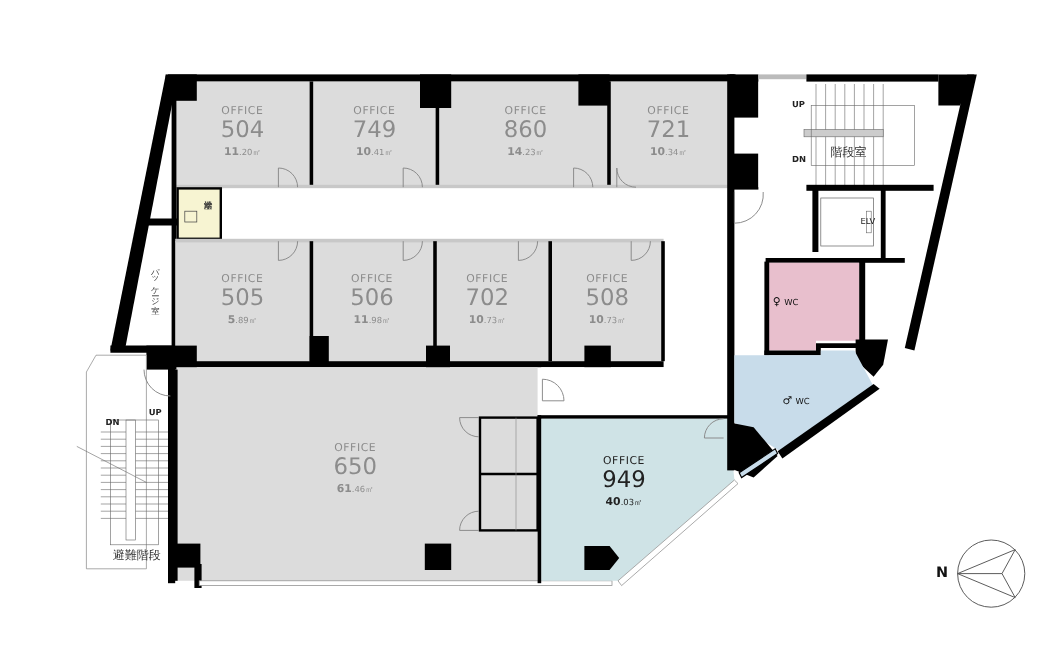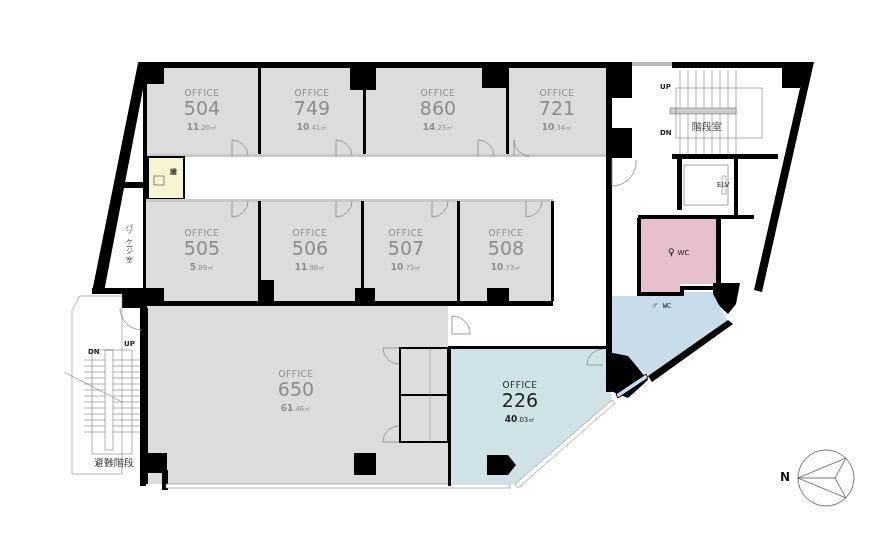--- a/index.html
+++ b/index.html
@@ -225,51 +225,51 @@
   <div class="n">505</div>
   <div class="a"><span>5</span><small>.89㎡</small></div>
 </div>
 <div class="lbl" style="left:268px;top:228px;width:84px;">
   <div class="t">OFFICE</div>
   <div class="n">506</div>
   <div class="a"><span>11</span><small>.98㎡</small></div>
 </div>
 <div class="lbl" style="left:364px;top:228px;width:84px;">
   <div class="t">OFFICE</div>
-  <div class="n">507</div>
+  <div class="n">702</div>
   <div class="a"><span>10</span><small>.73㎡</small></div>
 </div>
 <div class="lbl" style="left:464px;top:228px;width:84px;">
   <div class="t">OFFICE</div>
   <div class="n">508</div>
   <div class="a"><span>10</span><small>.73㎡</small></div>
 </div>
 <div class="lbl" style="left:254px;top:369px;width:84px;">
   <div class="t">OFFICE</div>
   <div class="n">650</div>
   <div class="a"><span>61</span><small>.46㎡</small></div>
 </div>
 <div class="lbl dark" style="left:478px;top:380px;width:84px;">
   <div class="t">OFFICE</div>
-  <div class="n">226</div>
+  <div class="n">949</div>
   <div class="a"><span>40</span><small>.03㎡</small></div>
 </div>
 
 <div class="jp" style="left:168px;top:162px;">給湯室</div>
 <div class="jp" style="left:124px;top:218px;">パッケージ室</div>
 <div class="jp-h" style="left:692px;top:120px;">階段室</div>
 <div class="jp-h" style="left:94px;top:456px;text-align:center;">避難階段</div>
 <div class="sm" style="left:697px;top:181px;font-weight:normal;margin-left:20px;">ELV</div>
 <div class="sm" style="left:660px;top:83px;">UP</div>
 <div class="sm" style="left:660px;top:129px;">DN</div>
 <div class="sm" style="left:124px;top:340px;">UP</div>
 <div class="sm" style="left:88px;top:348px;">DN</div>
 
-<div style="position:absolute;left:668px;top:247px;font-size:9px;color:#111;">
+<div style="position:absolute;left:644px;top:247px;font-size:9px;color:#111;">
   <span>♀</span>
   <span style="font-size:7px;">WC</span>
 </div>
-<div style="position:absolute;left:652px;top:301px;font-size:9px;color:#111;font-family:Liberation Mono, monospace;">
+<div style="position:absolute;left:652px;top:330px;font-size:9px;color:#111;">
   <span>♂</span>
   <span style="font-size:7px;">WC</span>
 </div>
 
 <div style="position:absolute;left:780px;top:470px;font-size:12px;font-weight:bold;color:#111;">N</div>
 
 </body></html>

